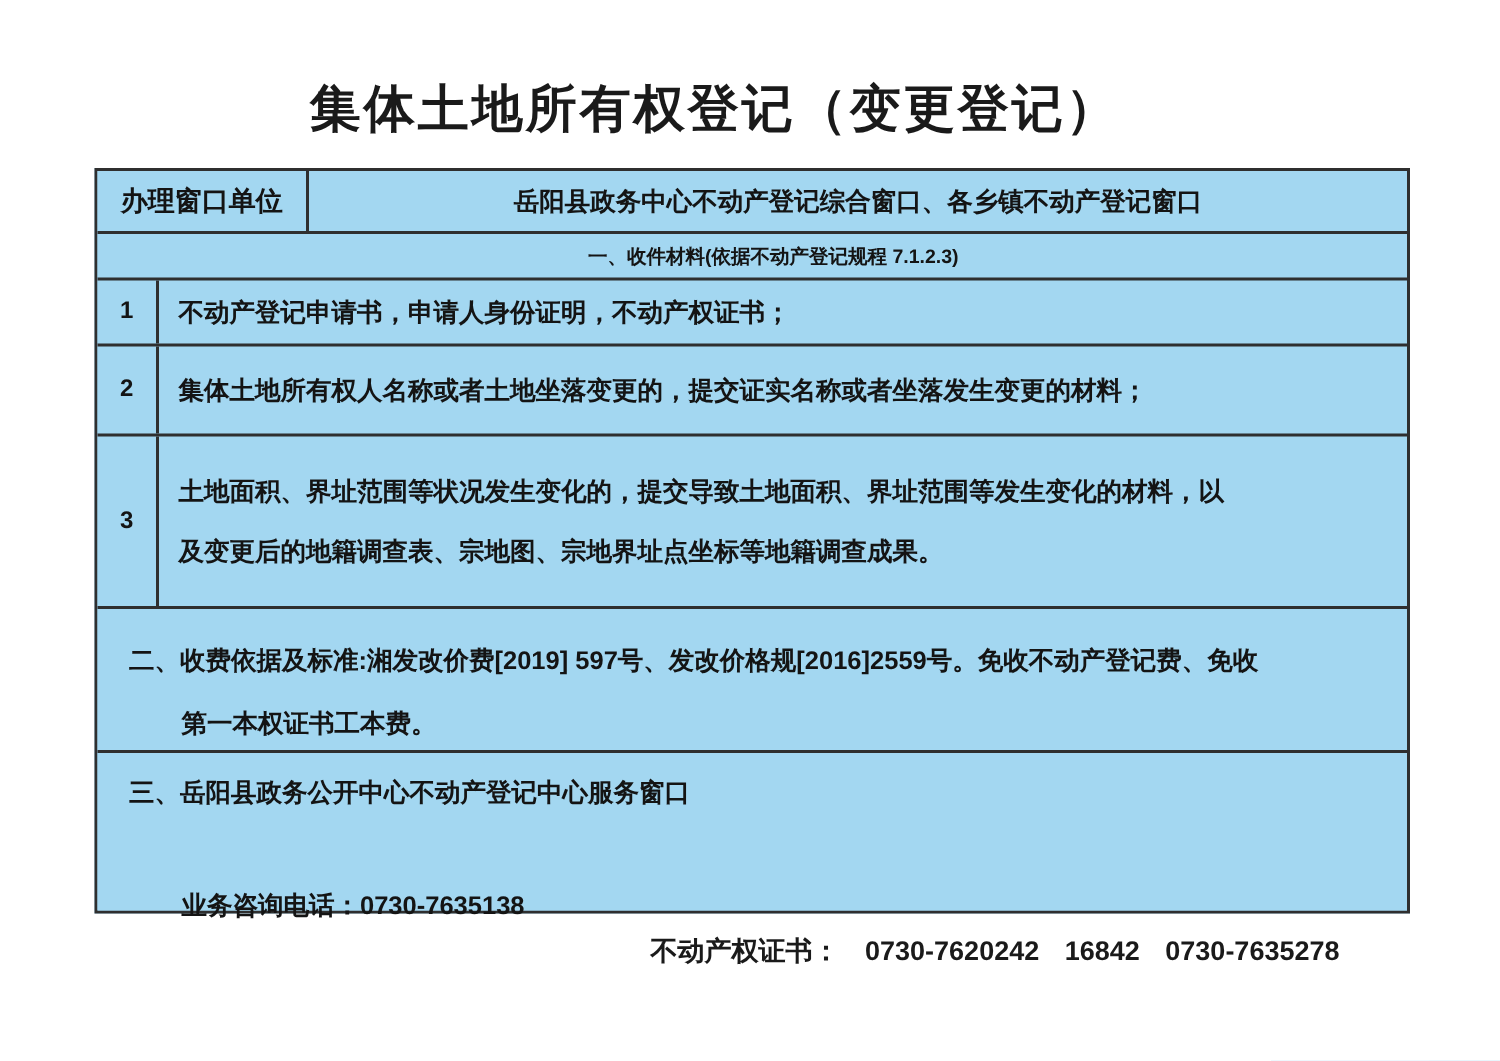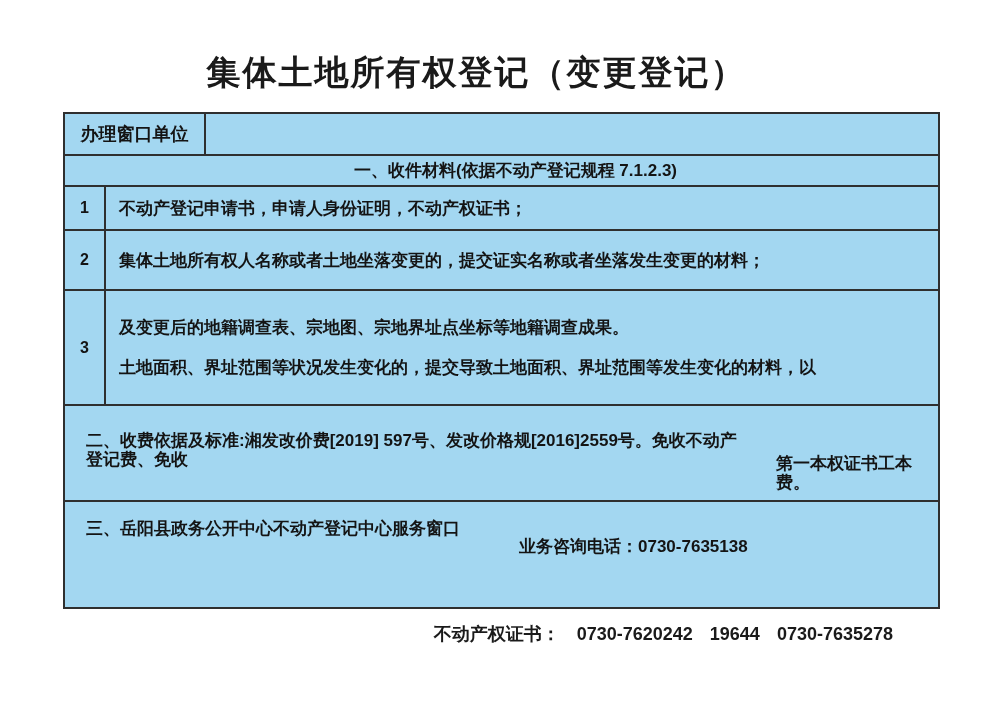--- a/index.html
+++ b/index.html
@@ -36,21 +36,21 @@
     top: 112px;
     width: 877px;
     border: 2px solid var(--border);
     background: var(--cell-fill);
     font-weight: bold;
     font-size: 17px;
   }
   .row { display: flex; background: var(--cell-fill); }
   .row + .row { border-top: 2px solid var(--border); }
   .r-window { height: 40px; }
-  .r-heading { height: 31px; align-items: center; justify-content: center; font-size: 17px; padding-left: 28px; }
+  .r-heading { height: 31px; align-items: center; justify-content: center; font-size: 13px; padding-left: 28px; }
   .r-item1 { height: 44px; }
   .r-item2 { height: 60px; }
   .r-item3 { height: 115px; }
   .r-fees { height: 96px; }
   .r-service { height: 107px; }
   .label-cell {
     width: 141px;
     border-right: 2px solid var(--border);
     display: flex; align-items: center; justify-content: center;
     font-size: 18px;
@@ -67,27 +67,27 @@
     font-size: 16px;
   }
   .text-cell {
     flex: 1;
     display: flex; flex-direction: column; justify-content: center;
     padding-left: 13px; padding-right: 2px;
   }
   .text-cell.multiline { justify-content: space-evenly; padding-top: 6px; padding-bottom: 6px; }
   .block-cell {
     flex: 1;
-    display: flex; flex-direction: row;
+    display: flex; flex-direction: column;
     padding-left: 21px; padding-right: 14px;
   }
   .r-fees .block-cell { padding-top: 25px; }
   .r-fees .t-line + .t-line { margin-top: 23px; }
   .r-service .block-cell { padding-top: 17px; gap: 24px; }
-  .r-service .t-line + .t-line { margin-top: 18px; }
+  .r-service .t-line + .t-line { margin-top: 32px; }
   .t-line { line-height: 19px; }
   .t-line.indent { padding-left: 35px; }
   .footer {
     position: absolute;
     top: 622px;
     right: 60px;
     font-weight: bold;
     font-size: 18px;
     color: #1a1a1a;
     white-space: nowrap;
@@ -98,20 +98,21 @@
 <body>
 
 <div class="page">
 
   <h1 class="title">集体土地所有权登记（变更登记）</h1>
 
   <div class="table">
 
     <div class="row r-window">
       <div class="label-cell">办理窗口单位</div>
+      <div class="value-cell">岳阳县政务中心不动产登记综合窗口、各乡镇不动产登记窗口</div>
     </div>
 
     <div class="row r-heading">一、收件材料(依据不动产登记规程 7.1.2.3)</div>
 
     <div class="row r-item1">
       <div class="num-cell">1</div>
       <div class="text-cell">
         <div class="t-line">不动产登记申请书，申请人身份证明，不动产权证书；</div>
       </div>
     </div>
@@ -119,38 +120,38 @@
     <div class="row r-item2">
       <div class="num-cell">2</div>
       <div class="text-cell">
         <div class="t-line">集体土地所有权人名称或者土地坐落变更的，提交证实名称或者坐落发生变更的材料；</div>
       </div>
     </div>
 
     <div class="row r-item3">
       <div class="num-cell">3</div>
       <div class="text-cell multiline">
+        <div class="t-line">土地面积、界址范围等状况发生变化的，提交导致土地面积、界址范围等发生变化的材料，以</div>
         <div class="t-line">及变更后的地籍调查表、宗地图、宗地界址点坐标等地籍调查成果。</div>
-        <div class="t-line">土地面积、界址范围等状况发生变化的，提交导致土地面积、界址范围等发生变化的材料，以</div>
       </div>
     </div>
 
     <div class="row r-fees">
       <div class="block-cell">
         <div class="t-line">二、收费依据及标准:湘发改价费[2019] 597号、发改价格规[2016]2559号。免收不动产登记费、免收</div>
         <div class="t-line indent">第一本权证书工本费。</div>
       </div>
     </div>
 
     <div class="row r-service">
       <div class="block-cell">
         <div class="t-line">三、岳阳县政务公开中心不动产登记中心服务窗口</div>
         <div class="t-line indent">业务咨询电话：0730-7635138</div>
       </div>
     </div>
 
   </div>
 
   <div class="footer">
-    <span>不动产权证书：</span><span class="num">0730-7620242</span><span class="num">19644</span><span class="num">0730-7635278</span>
+    <span>不动产权证书：</span><span class="num">0730-7620242</span><span class="num">16842</span><span class="num">0730-7635278</span>
   </div>
 
 </div>
 
 </body></html>

